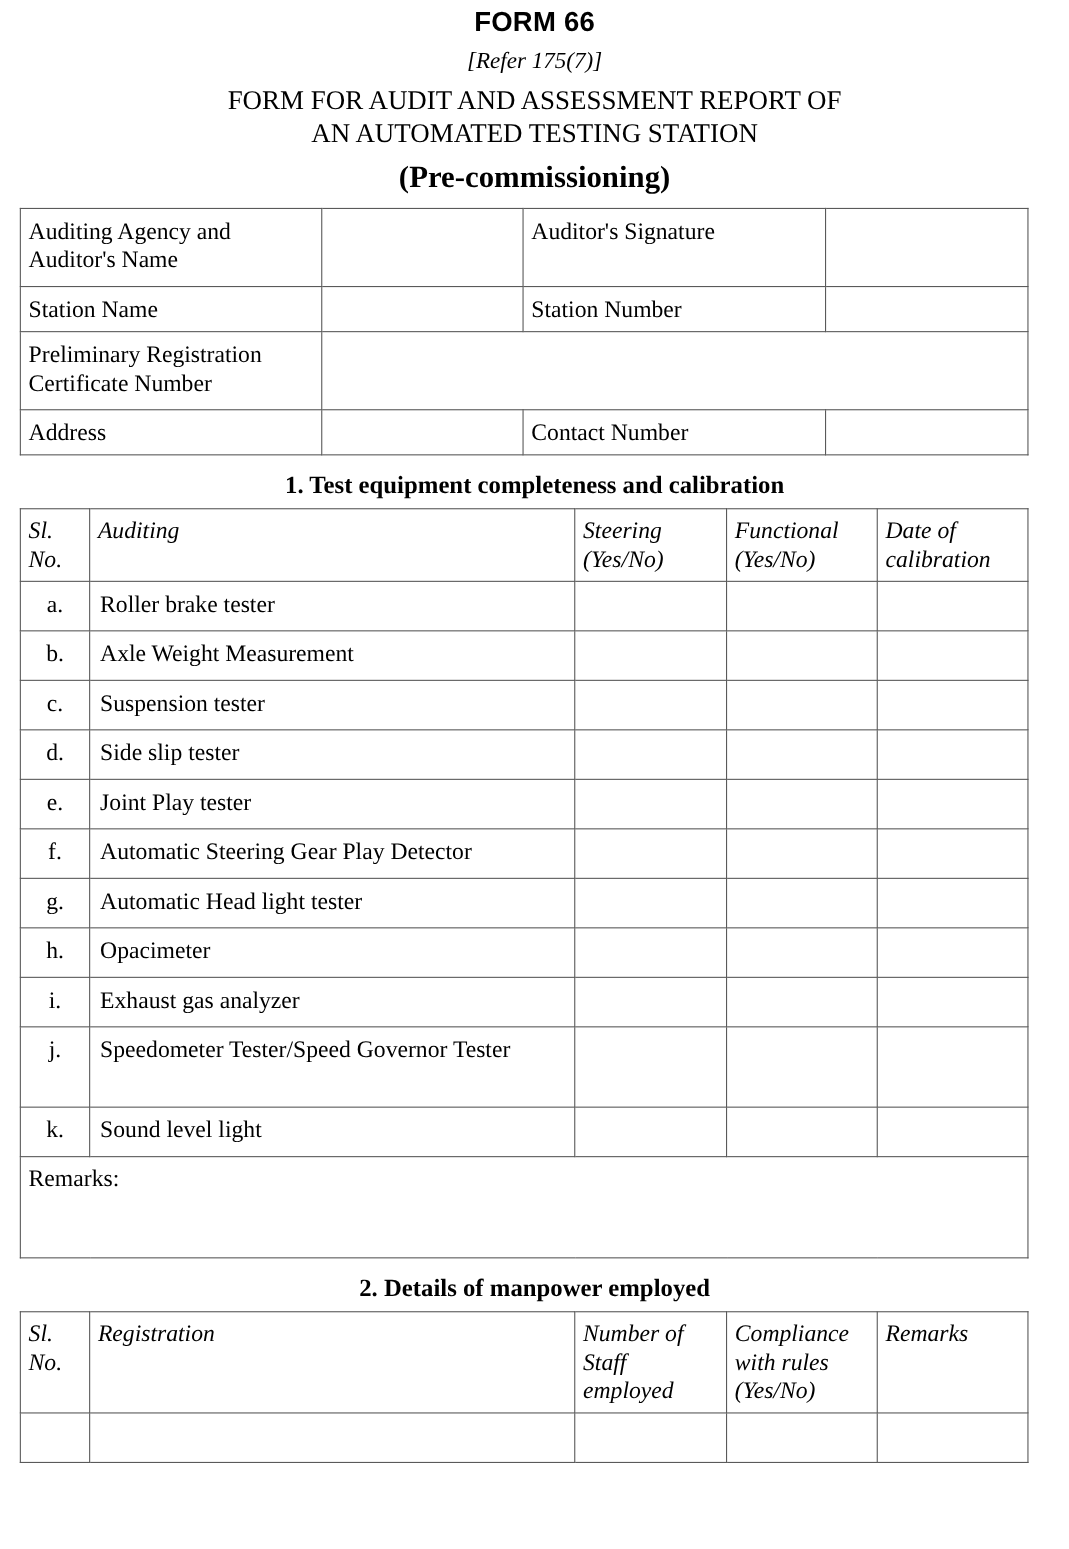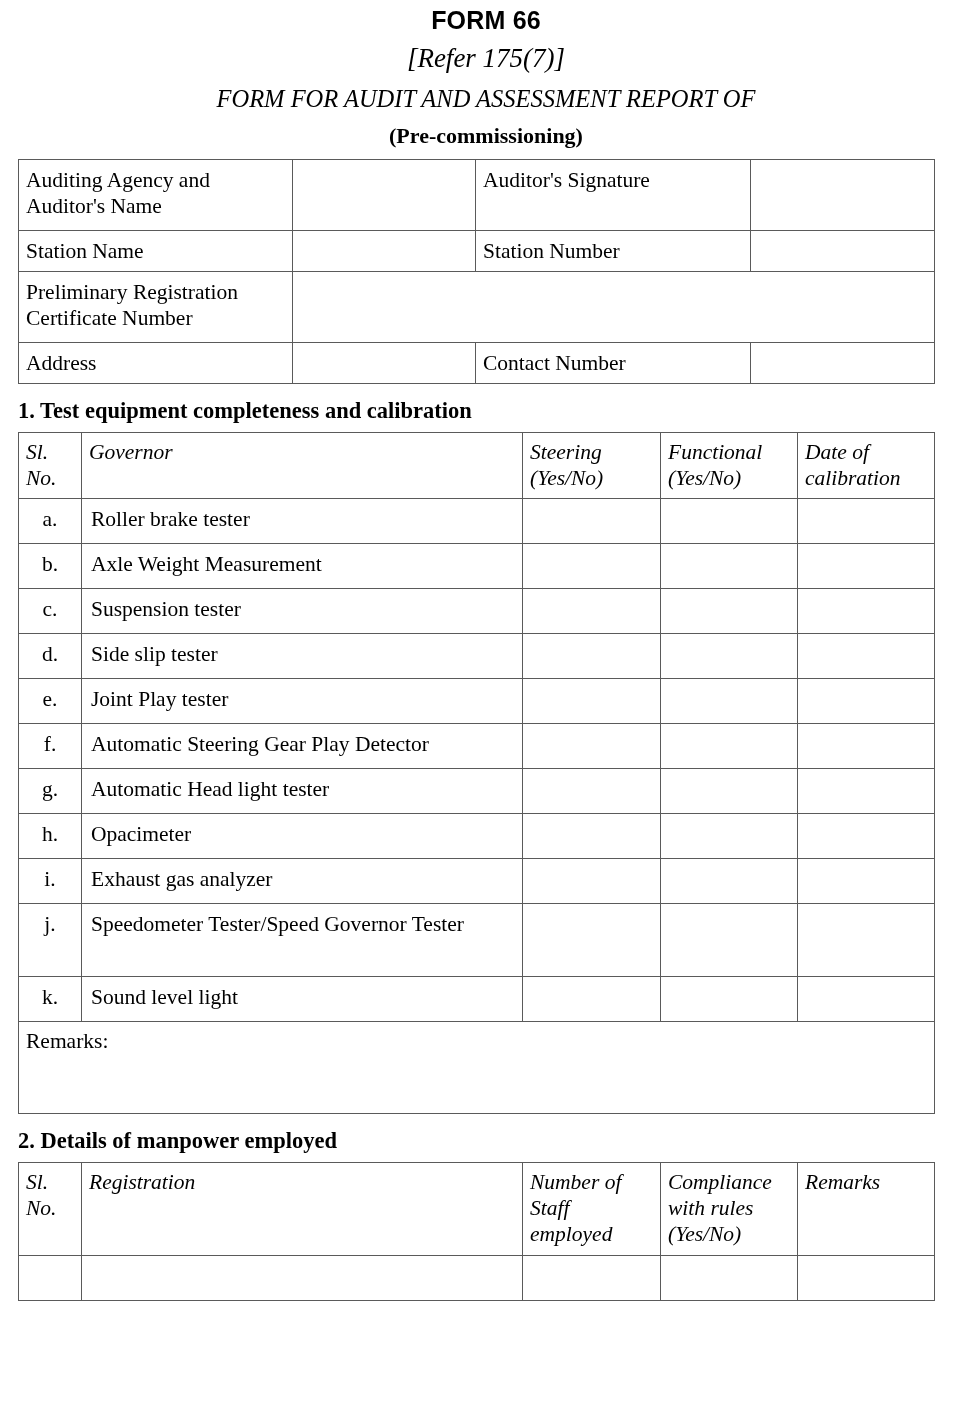--- a/index.html
+++ b/index.html
@@ -27,46 +27,46 @@
   .form-no {
     font-family: "Liberation Sans", "DejaVu Sans", sans-serif;
     font-weight: bold;
     font-size: 25px;
     letter-spacing: 0.2px;
     padding-top: 6px;
     line-height: 1.15;
   }
   .refer {
     font-style: italic;
-    font-size: 27px;
+    font-size: 21px;
     padding-top: 8px;
     line-height: 1.15;
   }
   .long-title {
     font-size: 24.5px;
     line-height: 1.22;
     padding-top: 10px;
-    font-style: italic;
   }
   .long-title div { white-space: nowrap; }
   .precomm {
     font-weight: bold;
-    font-size: 22px;
+    font-size: 28px;
     padding-top: 9px;
     padding-bottom: 11px;
     line-height: 1.15;
   }
 
   
   .section-heading {
     font-weight: bold;
     font-size: 22.5px;
     margin: 0;
     padding: 14px 0 7px 0;
     line-height: 1.18;
+    text-align: center;
   }
 
   
   table.frm {
     border-collapse: collapse;
     width: 916px;
     table-layout: fixed;
     margin: 0;
   }
   table.frm td, table.frm th {
@@ -115,20 +115,21 @@
 </head>
 <body>
 
 <div class="page">
 
   <div class="title-block">
     <div class="form-no">FORM 66</div>
     <div class="refer">[Refer 175(7)]</div>
     <div class="long-title">
       <div>FORM FOR AUDIT AND ASSESSMENT REPORT OF</div>
+      <div>AN AUTOMATED TESTING STATION</div>
     </div>
     <div class="precomm">(Pre-commissioning)</div>
   </div>
 
   <table class="frm info">
     <colgroup>
       <col style="width:274px">
       <col style="width:183px">
       <col style="width:275px">
       <col style="width:184px">
@@ -168,21 +169,21 @@
       <col style="width:138px">
       <col style="width:137px">
       <col style="width:137px">
     </colgroup>
     <thead>
       <tr>
         <th class="hdr-sl">
           <span>Sl.</span><br>
           <span>No.</span>
         </th>
-        <th class="eq-head">Governor</th>
+        <th class="eq-head">Auditing</th>
         <th>
           <span>Steering</span><br>
           <span>(Yes/No)</span>
         </th>
         <th>
           <span>Functional</span><br>
           <span>(Yes/No)</span>
         </th>
         <th>
           <span>Date of</span><br>

